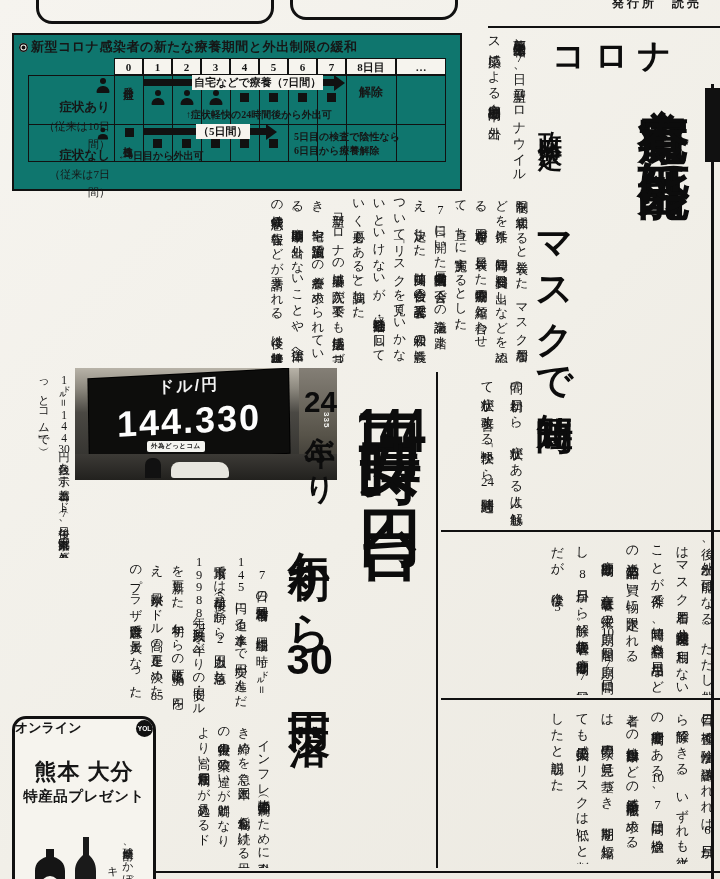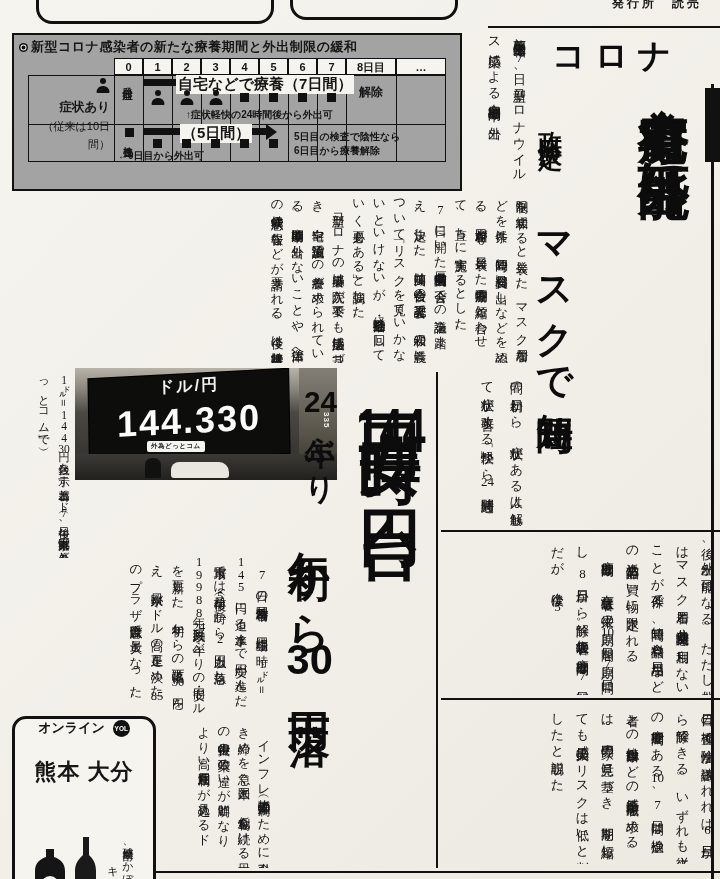--- a/index.html
+++ b/index.html
@@ -14,21 +14,21 @@
        font-family:var(--serif);color:var(--ink);}
   .abs{position:absolute;}
   .tcy{text-combine-upright:all;}
   .band{position:absolute;writing-mode:vertical-rl;text-orientation:mixed;
         white-space:pre-wrap;overflow:hidden;color:var(--ink);
         font-family:var(--serif);letter-spacing:1px;}
   .rule{position:absolute;background:#111;}
   .headline{font-family:var(--sans);font-weight:900;color:#0c0c0c;overflow:hidden;}
   
   .diagram{position:absolute;left:12px;top:33px;width:446px;height:154px;
-           border:2px solid #111;background:#a3a3a3;font-family:Liberation Sans, sans-serif;}
+           border:2px solid #111;background:#0f766e;font-family:Liberation Serif, serif;}
   .diagram-title{position:absolute;left:5px;top:3px;font-size:13px;font-weight:bold;
                  letter-spacing:.5px;display:flex;align-items:center;gap:3px;}
   .bullet{width:9px;height:9px;border-radius:50%;background:#111;display:inline-block;
           box-shadow:inset 0 0 0 1.5px #111, inset 0 0 0 2.5px #f6f4ee;}
   .dtable{position:absolute;left:14px;top:23px;width:418px;height:104px;}
   .dtable .outer{position:absolute;left:0;top:17px;width:418px;height:87px;border:1.5px solid #111;box-sizing:border-box;}
   .dhead{position:absolute;top:0;height:17px;font-size:11px;font-weight:bold;text-align:center;line-height:17px;
          border:1px solid #111;box-sizing:border-box;background:#f6f4ee;}
   .vline{position:absolute;width:1px;background:#111;top:17px;height:87px;}
   .hline{position:absolute;height:1px;background:#111;}
@@ -37,21 +37,21 @@
   .rowlabel .sub{font-size:11px;}
   .person{position:relative;display:inline-block;width:15px;height:15px;}
   .person::before{content:"";position:absolute;top:0;left:50%;transform:translateX(-50%);
                   width:6px;height:6px;border-radius:50%;background:#111;}
   .person::after{content:"";position:absolute;bottom:0;left:50%;transform:translateX(-50%);
                  width:13px;height:7px;border-radius:6px 6px 1px 1px;background:#111;}
   .sq{position:absolute;width:9px;height:9px;background:#111;}
   .bar{position:absolute;height:7px;background:#111;}
   .ahead{position:absolute;width:0;height:0;border-left:11px solid #111;
          border-top:8px solid transparent;border-bottom:8px solid transparent;}
-  .bartext{position:absolute;font-size:15px;font-weight:bold;background:#f6f4ee;padding:0 2px;white-space:nowrap;}
+  .bartext{position:absolute;font-size:11px;font-weight:bold;background:#f6f4ee;padding:0 2px;white-space:nowrap;margin-left:16px;}
   .dnote{position:absolute;font-size:10px;font-weight:bold;white-space:nowrap;}
   .dfoot{position:absolute;left:8px;top:133px;font-size:11px;font-weight:bold;letter-spacing:.3px;}
   .daylab{position:absolute;writing-mode:vertical-rl;text-orientation:mixed;
           font-size:10.5px;font-weight:bold;letter-spacing:1px;}
   
   .photo{position:absolute;left:75px;top:368px;width:262px;height:112px;overflow:hidden;
          background:linear-gradient(180deg,#b8b3a8 0%,#8d897f 18%,#4a4843 40%,#2b2a27 100%);}
   .board{position:absolute;left:14px;top:6px;width:200px;height:84px;background:#0d0d0c;
          transform:rotate(-3deg) skewX(-2deg);box-shadow:0 0 0 1px #000;}
   .board-label{position:absolute;top:2px;left:0;right:0;text-align:center;color:#f4f4f4;
@@ -65,21 +65,21 @@
   .crowd{position:absolute;left:0;bottom:0;width:100%;height:26px;
          background:linear-gradient(180deg,#3c3a36 0%,#22211e 100%);}
   .car{position:absolute;left:96px;bottom:2px;width:58px;height:16px;border-radius:8px 10px 3px 3px;background:#e8e6df;}
   .figure-sil{position:absolute;left:70px;bottom:2px;width:16px;height:20px;border-radius:7px 7px 0 0;background:#111;}
   .sign{position:absolute;left:72px;bottom:28px;background:#f4f4f0;color:#222;border-radius:2px;
         font-family:var(--sans);font-size:6.5px;font-weight:bold;padding:1px 4px;letter-spacing:.5px;}
   
   .ad{position:absolute;left:12px;top:716px;width:138px;height:190px;border:3px solid #111;
       border-radius:14px;background:#f6f4ee;overflow:hidden;text-align:center;font-family:var(--sans);}
   .ad-brand{font-family:var(--serif);font-weight:900;font-size:19px;letter-spacing:1px;margin-top:5px;}
-  .ad-line2{font-size:13px;font-weight:bold;display:flex;align-items:center;justify-content:center;gap:8px;}
+  .ad-line2{font-size:13px;font-weight:bold;display:flex;align-items:center;justify-content:space-between;gap:8px;}
   .yol{display:inline-block;width:17px;height:17px;border-radius:50%;background:#111;color:#fff;
        font-size:6.5px;font-weight:bold;line-height:17px;}
   .ad-title{font-size:22px;font-weight:900;letter-spacing:1px;margin-top:20px;}
   .ad-sub{font-size:14.5px;font-weight:900;letter-spacing:.5px;}
   .ad-bottom{position:absolute;left:8px;top:112px;width:122px;height:80px;display:flex;align-items:flex-end;gap:8px;justify-content:center;}
   .ad-caption{writing-mode:vertical-rl;text-orientation:mixed;font-family:var(--serif);
               font-size:11px;height:76px;overflow:hidden;letter-spacing:1px;}
   .frag{position:absolute;border:3px solid #111;border-radius:16px;background:transparent;}
 </style>
 </head>
@@ -137,20 +137,25 @@
     <span class="person" style="position:absolute;left:122px;top:32px;"></span>
     <span class="person" style="position:absolute;left:151px;top:32px;"></span>
     <span class="person" style="position:absolute;left:180px;top:32px;"></span>
     <div class="sq" style="left:212px;top:35px;"></div>
     <div class="sq" style="left:241px;top:35px;"></div>
     <div class="sq" style="left:270px;top:35px;"></div>
     <div class="sq" style="left:299px;top:35px;"></div>
     <div class="dnote" style="left:158px;top:50px;">↑症状軽快の<span class="tcy">24</span>時間後から外出可</div>
     <div class="dnote" style="left:318px;top:26px;width:50px;text-align:center;font-size:12px;">解除</div>
 
+    <div class="rowlabel" style="top:68px;">
+      <span class="person" style="transform:scale(.8);"></span><br>
+      <span class="nm">症状なし</span><br>
+      <span class="sub">（従来は7日間）</span>
+    </div>
 
     <div class="sq" style="left:97px;top:70px;"></div>
     <div class="daylab" style="left:93px;top:81px;height:23px;font-size:9.5px;">検査日</div>
     <div class="bar" style="left:116px;top:70px;width:124px;"></div>
     <div class="ahead" style="left:238px;top:65.5px;"></div>
     <div class="bartext" style="left:152px;top:66px;">（5日間）</div>
     <div class="sq" style="left:125px;top:81px;"></div>
     <div class="sq" style="left:154px;top:81px;"></div>
     <div class="sq" style="left:183px;top:81px;"></div>
     <div class="sq" style="left:212px;top:81px;"></div>
@@ -202,20 +207,21 @@
 <div class="band" style="left:154px;top:718px;width:120px;height:150px;font-size:12.5px;line-height:20px;letter-spacing:.5px;">　インフレ（物価上昇）抑制のために金融引き締めを急ぐ米国と、低金利を続ける日本の中央銀行の政策の違いが鮮明となり、より高い運用利回りが見込めるド</div>
 
 <div class="rule" style="left:152px;top:871px;width:568px;height:2px;"></div>
 
 <div class="ad">
   <div class="ad-line2">
     <span>オンライン</span>
     <span class="yol">YOL</span>
   </div>
   <div class="ad-title">熊本 大分</div>
+  <div class="ad-sub">特産品プレゼント</div>
   <div class="ad-bottom">
     <svg width="34" height="64" viewBox="0 0 34 64">
       <path d="M13 2h8v8c6 2 11 6 11 14v36a4 4 0 0 1-4 4H6a4 4 0 0 1-4-4V24c0-8 5-12 11-14z" fill="#151515"></path>
       <circle cx="17" cy="38" r="9" fill="#f6f4ee"></circle>
       <circle cx="17" cy="38" r="5" fill="#151515"></circle>
     </svg>
     <svg width="22" height="74" viewBox="0 0 22 74">
       <path d="M8 0h6v18c4 4 7 8 7 16v36a4 4 0 0 1-4 4H3a4 4 0 0 1-3-4V34c0-8 4-12 8-16z" fill="#1a1a1a"></path>
       <rect x="3" y="44" width="16" height="24" rx="2" fill="#f6f4ee"></rect>
       <path d="M6 50l5 10 5-10-5 8z" fill="#1a1a1a"></path>

